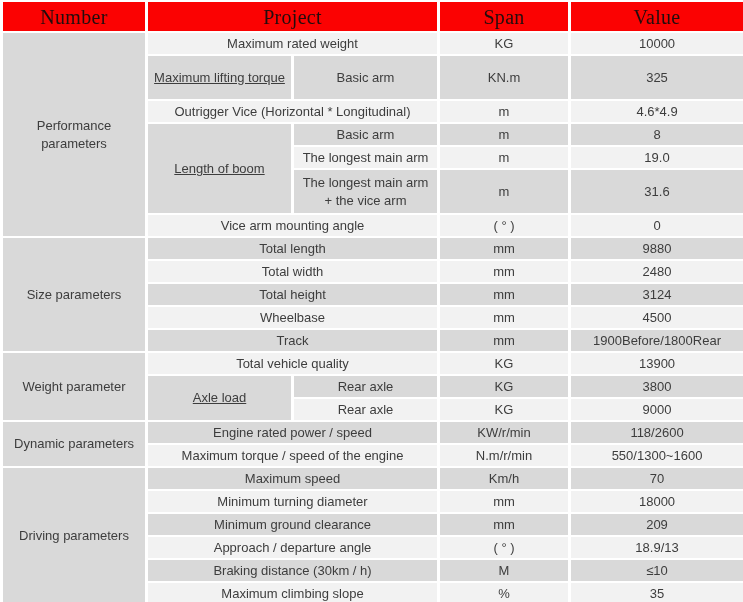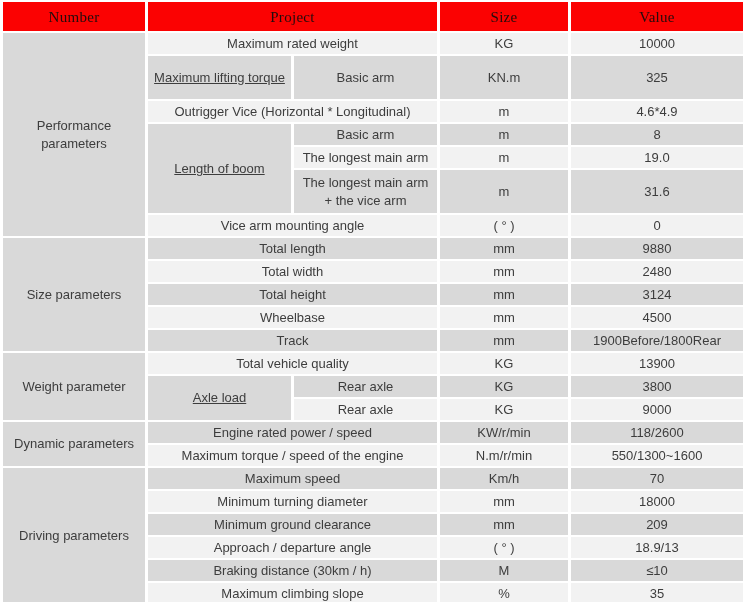--- a/index.html
+++ b/index.html
@@ -27,21 +27,21 @@
     color:var(--body-text);
     padding:1px 4px;
     line-height:18px;
     overflow:hidden;
   }
   .spec thead tr{height:31px;}
   .spec thead th{
     background:var(--header-bg);
     color:var(--header-text);
     font-family:"Liberation Serif","DejaVu Serif",serif;
-    font-size:15px;
+    font-size:20px;
     font-weight:normal;
     letter-spacing:0.3px;
   }
   .spec tbody tr{height:23px;}
   .spec tbody tr.tall{height:45px;}
   tr.light > td{background:var(--row-light);margin-left:30px;}
   tr.gray  > td{background:var(--row-gray);}
   .spec td.cell-gray{background:var(--row-gray);text-decoration:underline;}
   .spec td.num{background:var(--row-gray);}
 </style>
@@ -53,21 +53,21 @@
     <col style="width:145px">
       <col style="width:146px">
       <col style="width:146px">
       <col style="width:131px">
       <col style="width:175px">
   </colgroup>
   <thead>
     <tr>
       <th>Number</th>
       <th colspan="2">Project</th>
-      <th>Size</th>
+      <th>Span</th>
       <th>Value</th>
     </tr>
   </thead>
   <tbody>
     <tr class="light">
       <td rowspan="7" class="num">Performance parameters</td>
       <td colspan="2">Maximum rated weight</td>
       <td>KG</td>
       <td>10000</td>
     </tr>

